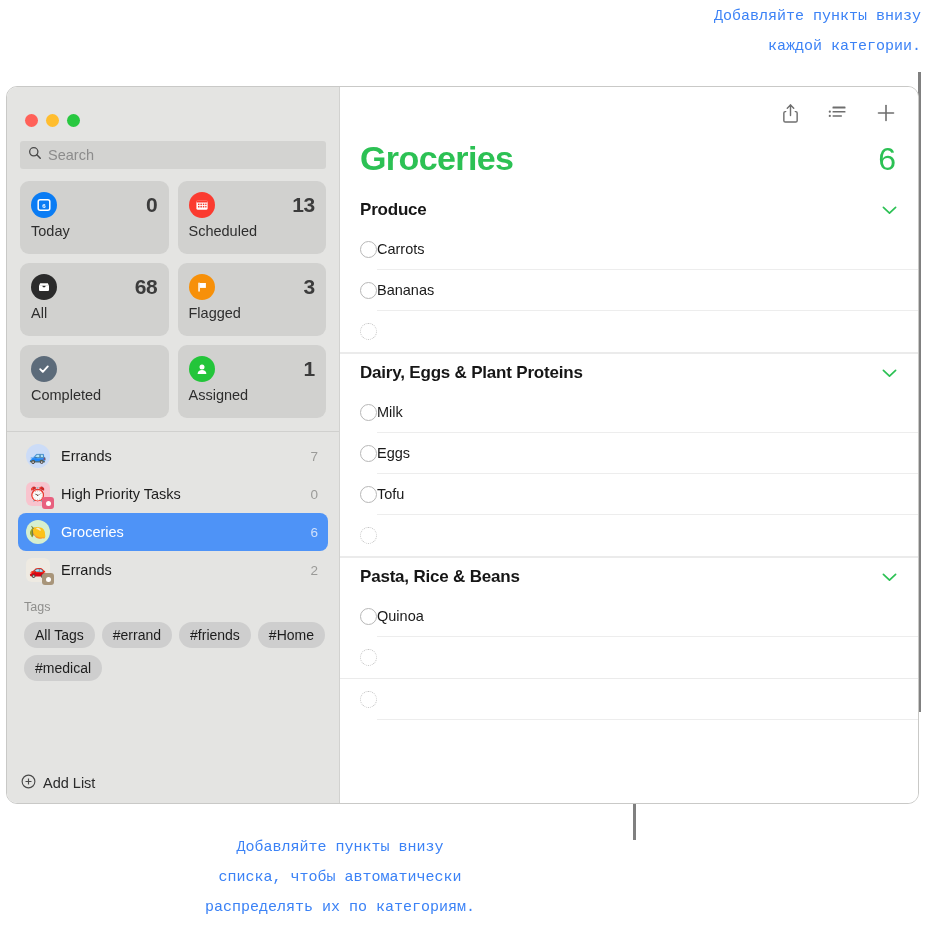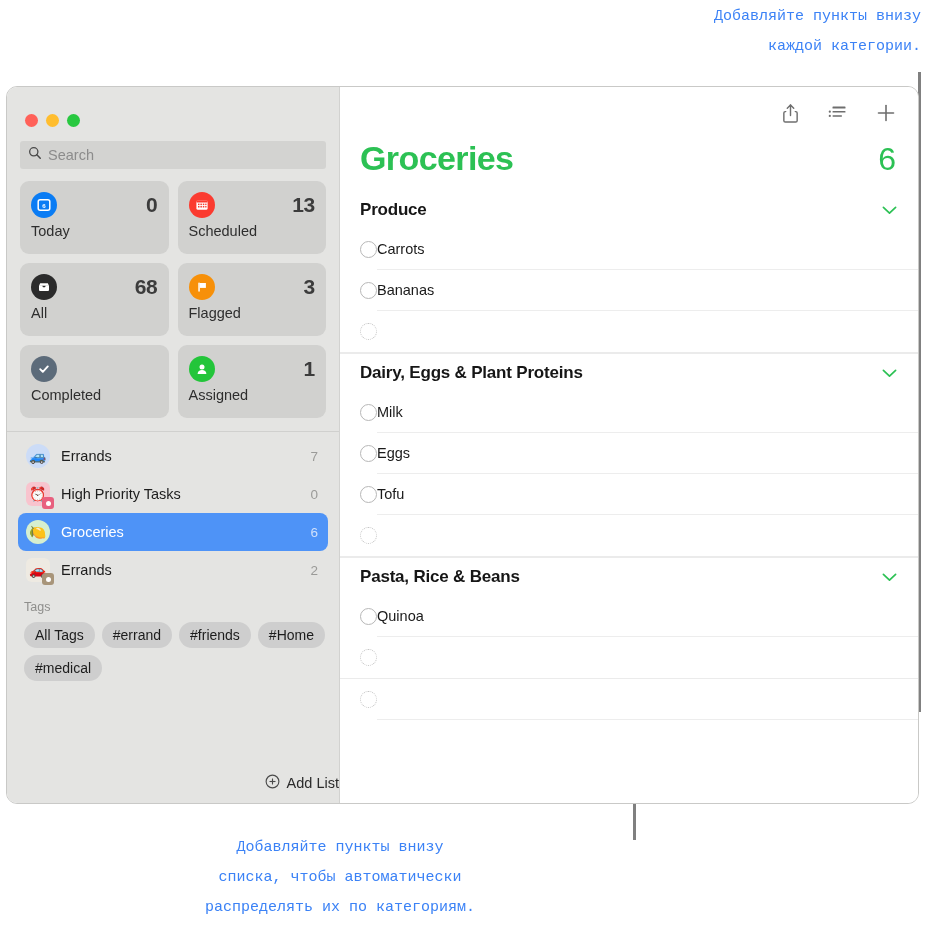--- a/index.html
+++ b/index.html
@@ -226,21 +226,20 @@
     position: absolute;
     left: 0;
     bottom: 0;
     width: 100%;
     height: 40px;
     display: flex;
     align-items: center;
     gap: 7px;
     padding-left: 14px;
     box-sizing: border-box;
-    justify-content: flex-end;
   }
   .add-list-label { font-size: 14.5px; color: #2b2b2b; }
 
   
   .main {
     flex: 1;
     background: #ffffff;
     position: relative;
     display: flex;
     flex-direction: column;

